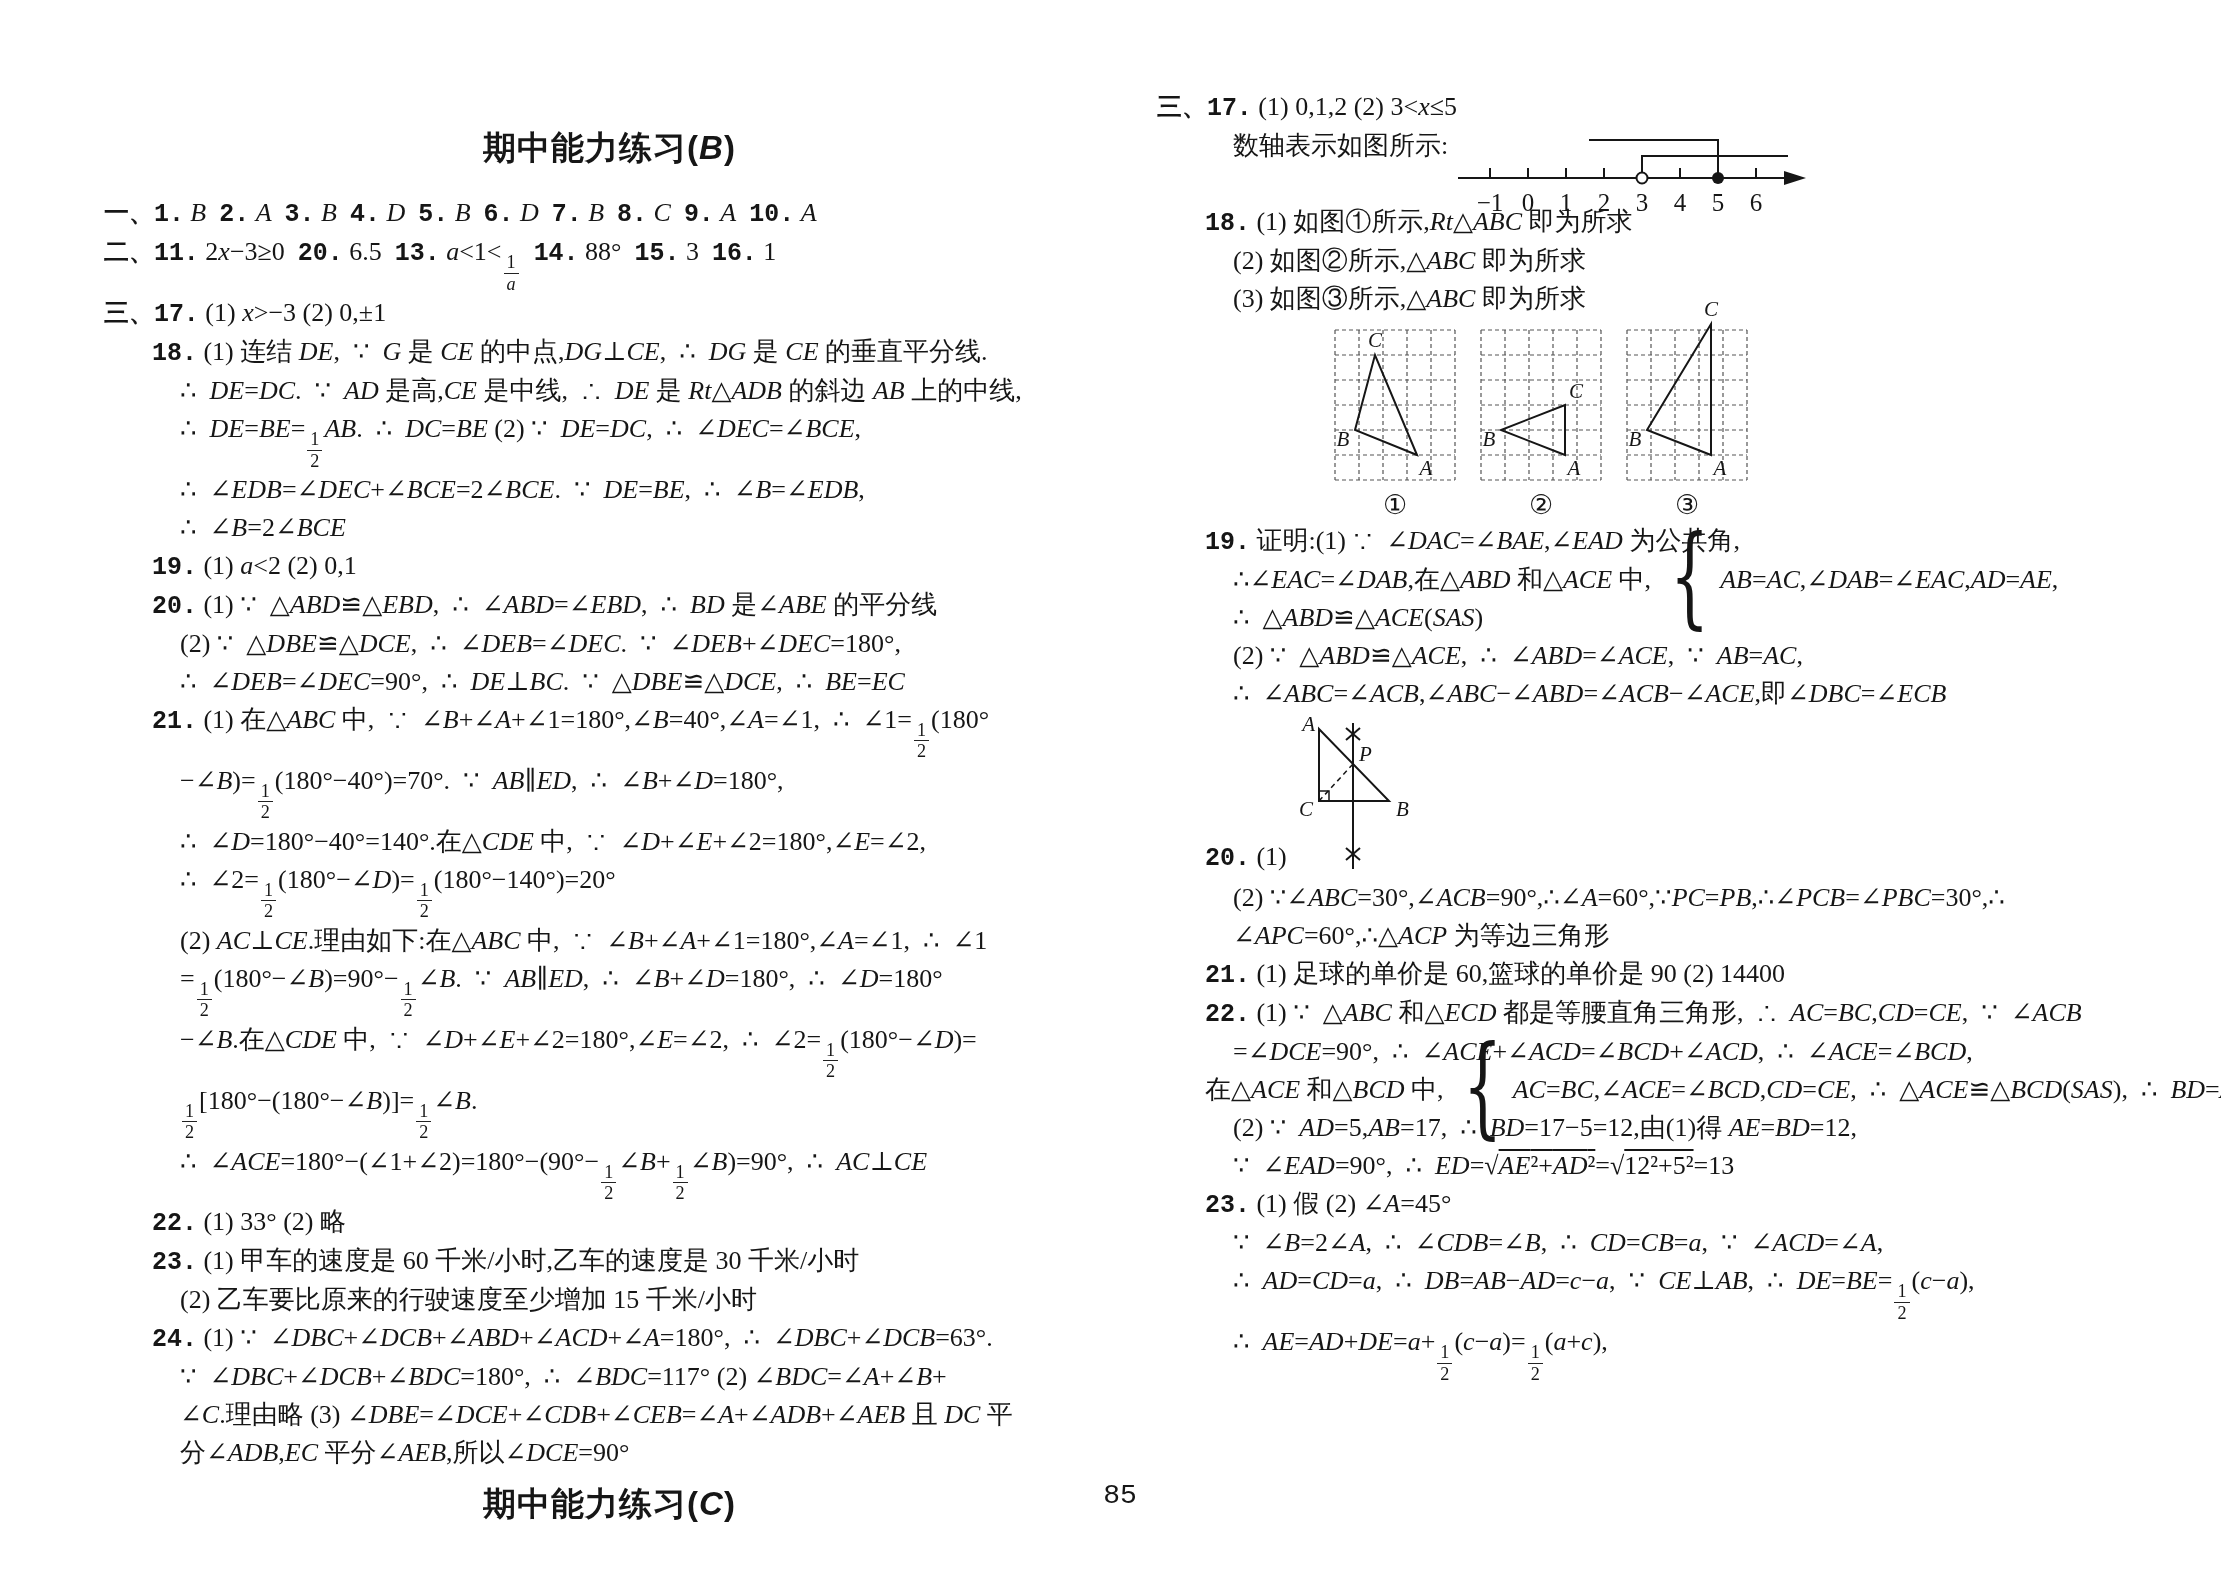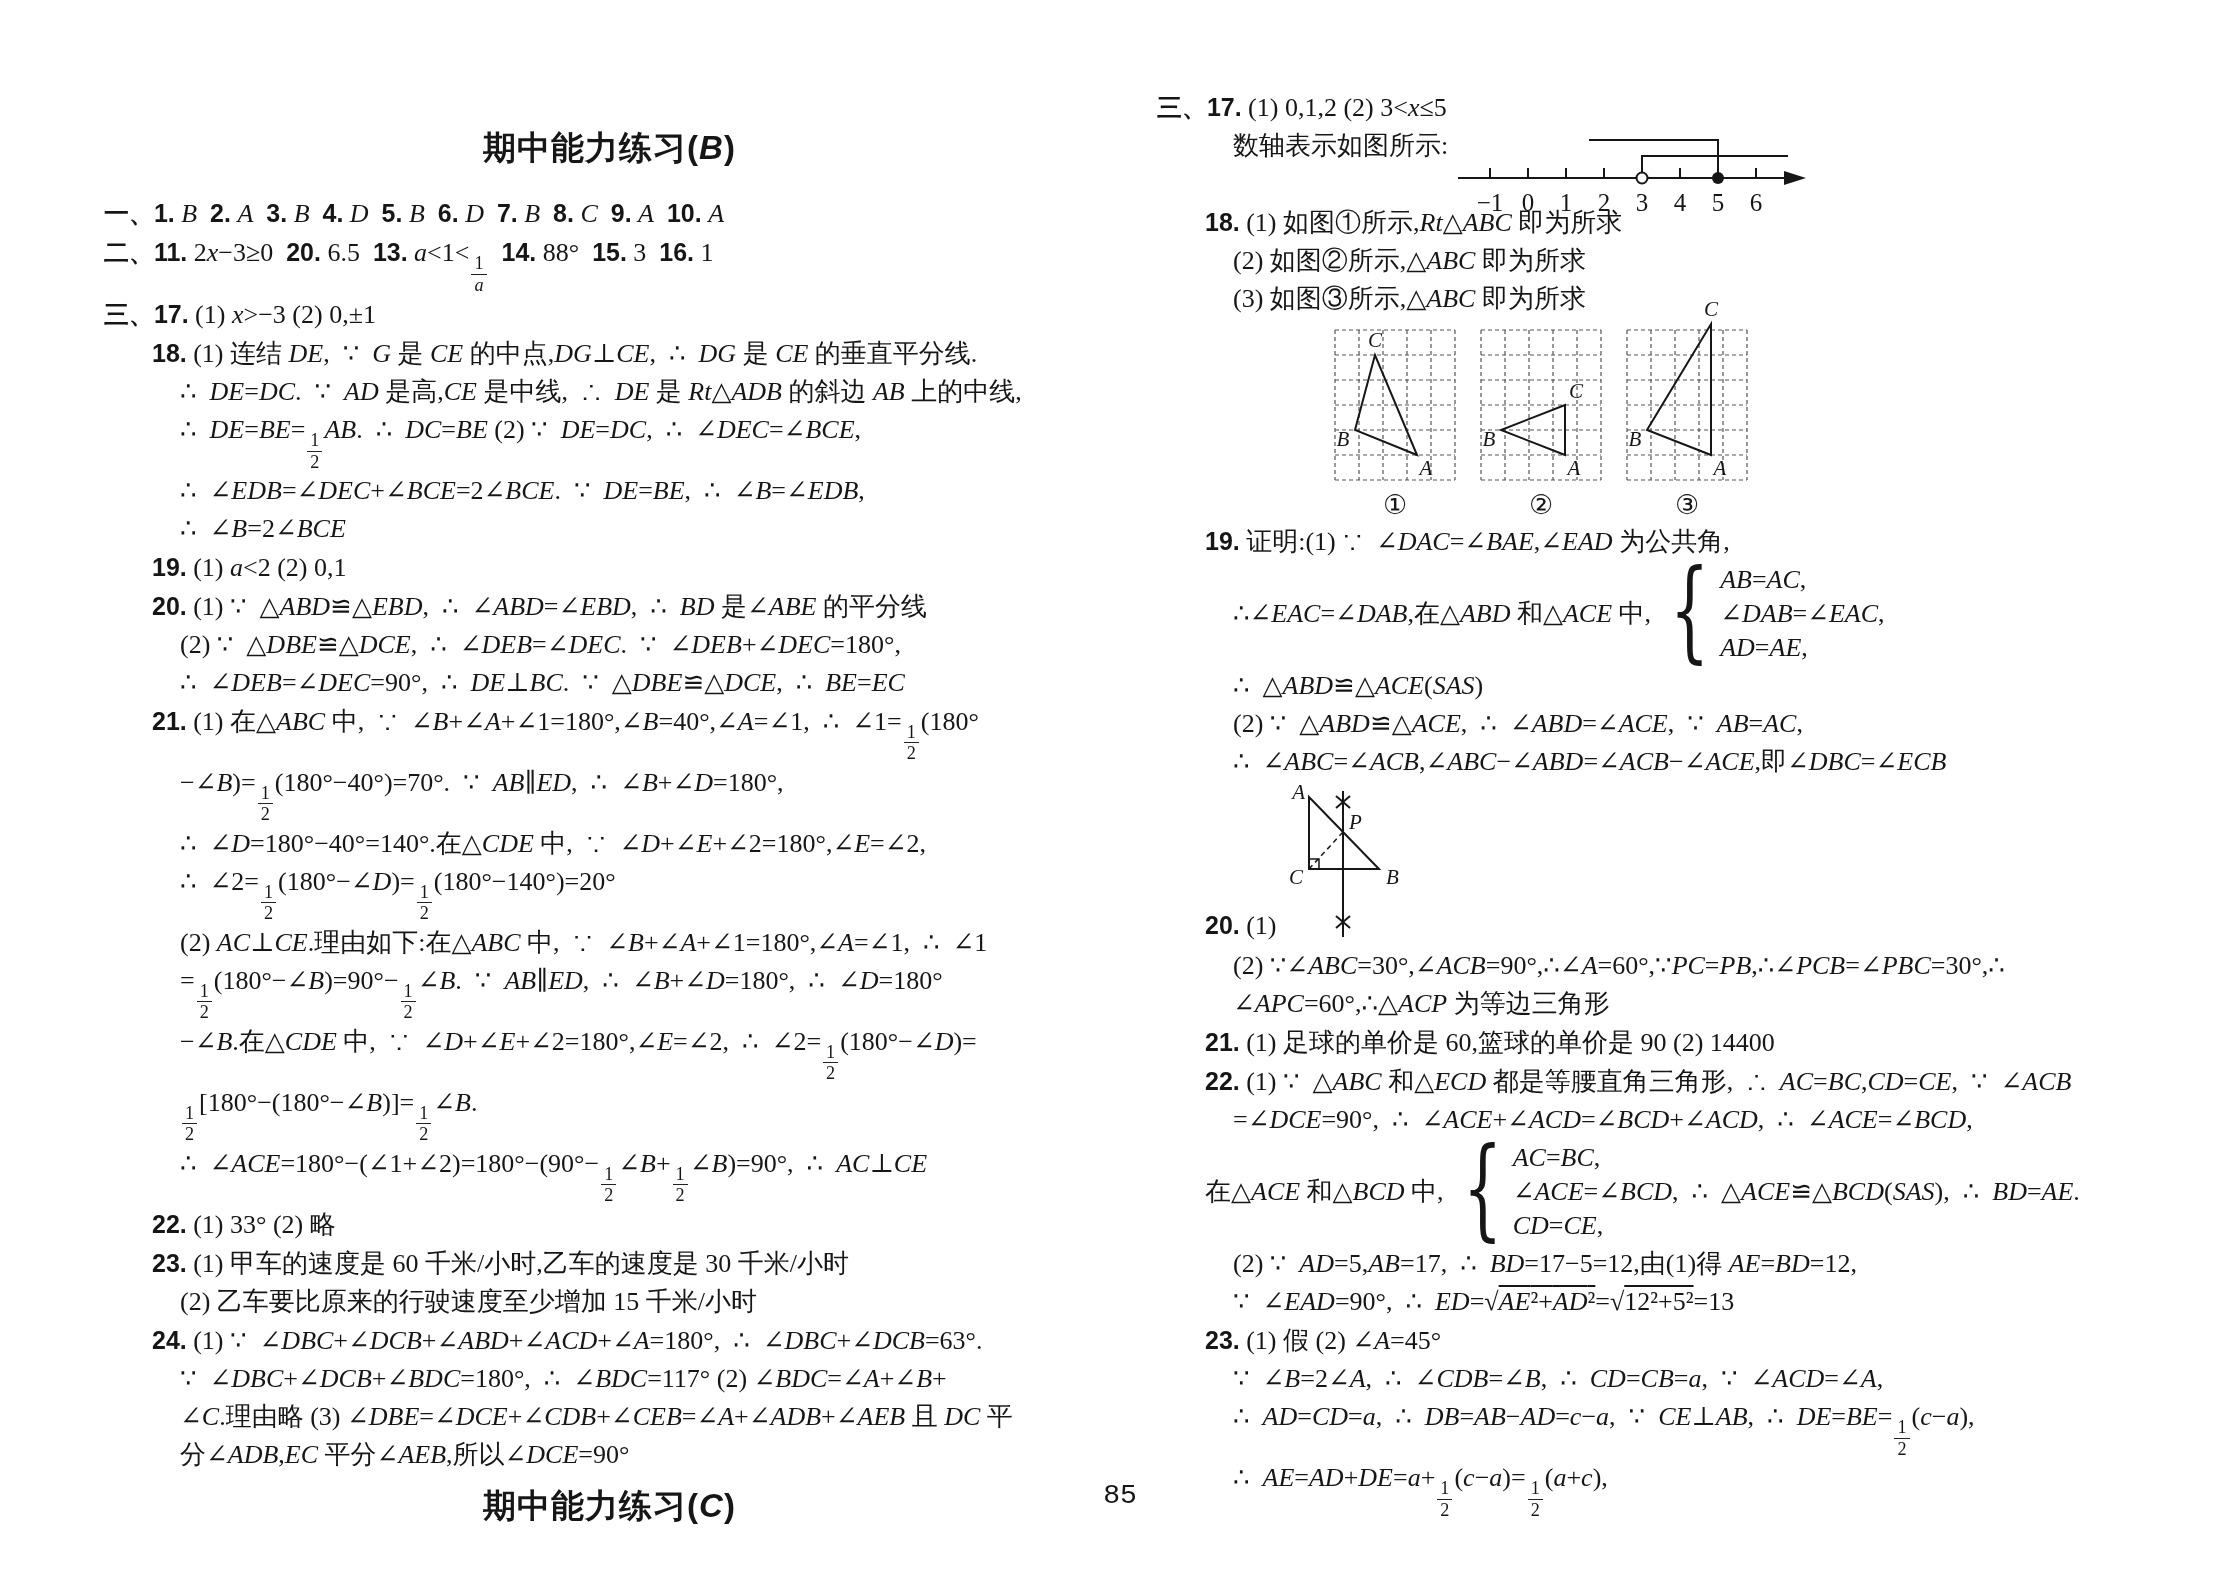--- a/index.html
+++ b/index.html
@@ -8,30 +8,30 @@
   .col{position:absolute;top:0}
   .col-left{left:102px;top:126px;width:1015px}
   .col-right{left:1155px;top:88px;width:1030px;position:absolute}
   .title{font-family:Liberation Sans, sans-serif;font-weight:bold;font-size:33px;
          text-align:center;letter-spacing:1px;margin:0 0 24px 0;line-height:44px}
   .title-c{margin:10px 0 22px 0}
   .ln{line-height:38px;white-space:pre}
   .p0{padding-left:2px}
   .p1{padding-left:50px}
   .p2{padding-left:78px}
-  b{font-family:Liberation Sans, sans-serif;font-size:.96em}
+  b{font-family:Liberation Mono, monospace;font-size:.96em}
   i{font-style:italic}
   .frac{display:inline-flex;flex-direction:column;text-align:center;vertical-align:-0.45em;
         line-height:1.12;font-size:.7em;margin:0 2px}
   .frac .nu{border-bottom:1.6px solid #222;padding:0 3px}
   .sqrt .ol{text-decoration:overline}
   .brace-row{display:flex;align-items:center;white-space:pre;line-height:34px;margin:2px 0}
   .brace{font-size:96px;line-height:0;transform:scale(.65,1.15);margin:0 0 8px 8px;font-weight:400;
          font-family:"DejaVu Serif",serif}
-  .brace-items{display:flex;flex-direction:column;line-height:34px}
+  .brace-items{display:flex;line-height:34px}
   .figrow{display:flex;gap:26px;padding-left:180px;margin:12px 0 2px 0}
   .fig{display:flex;flex-direction:column;align-items:center}
   .figlab{margin-top:10px;font-size:27px;line-height:30px}
   .numberline{position:absolute;left:295px;top:30px;overflow:visible}
   svg{overflow:visible}
   svg line,svg polyline,svg path{stroke:#161616;fill:none}
   .gridpath{stroke:#555;stroke-width:1.2;stroke-dasharray:4 3}
   .tri{stroke:#161616;stroke-width:2;fill:none}
   .vlab{font-size:21px;font-style:italic;fill:#161616;font-family:"Liberation Serif",serif;stroke:none}
   .tick-lab{font-size:25px;fill:#161616;font-family:"Liberation Serif",serif;stroke:none}

